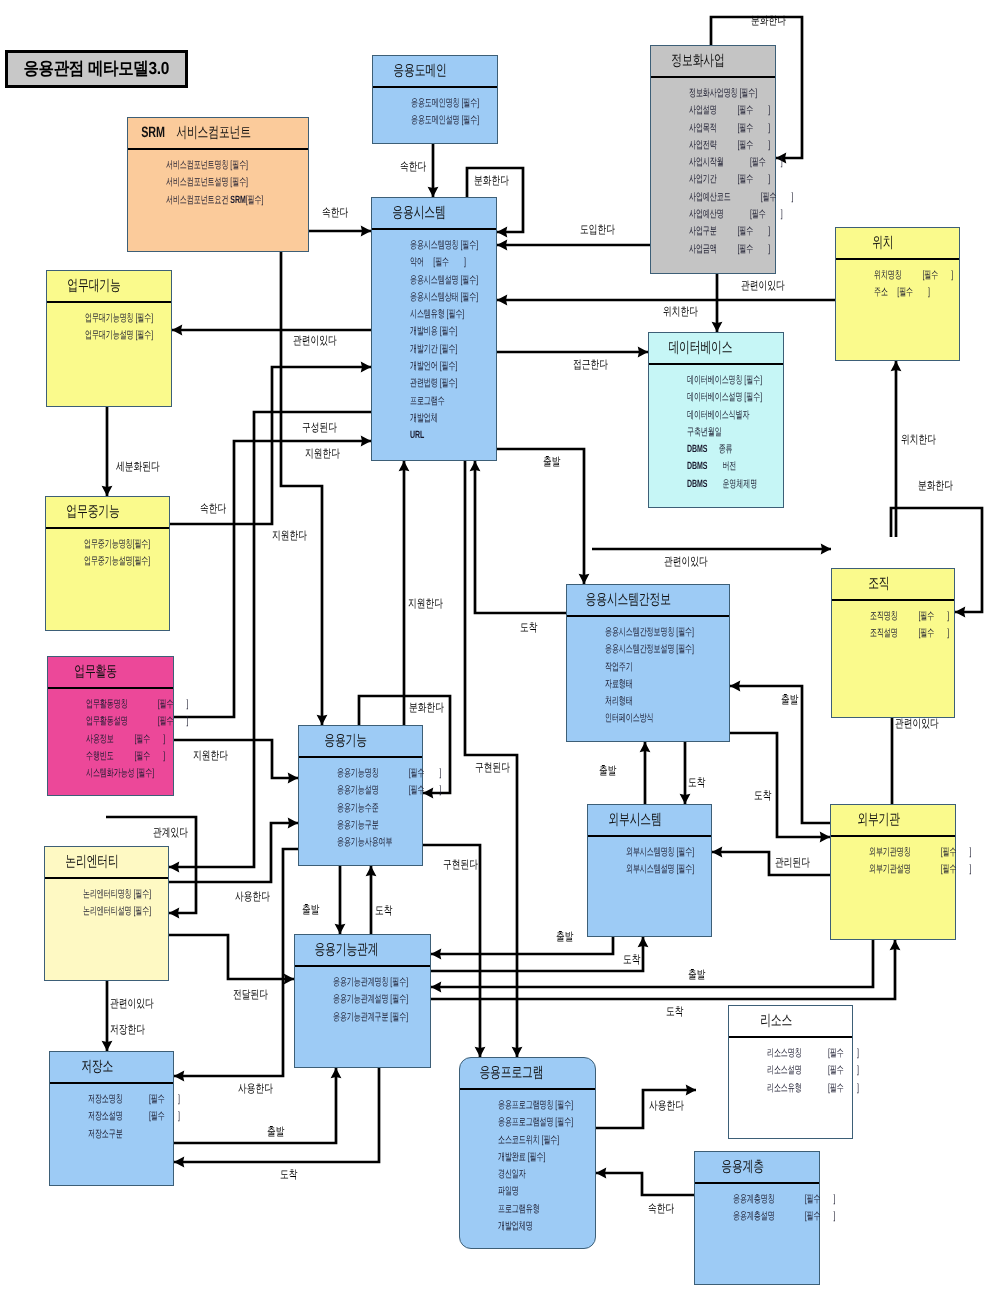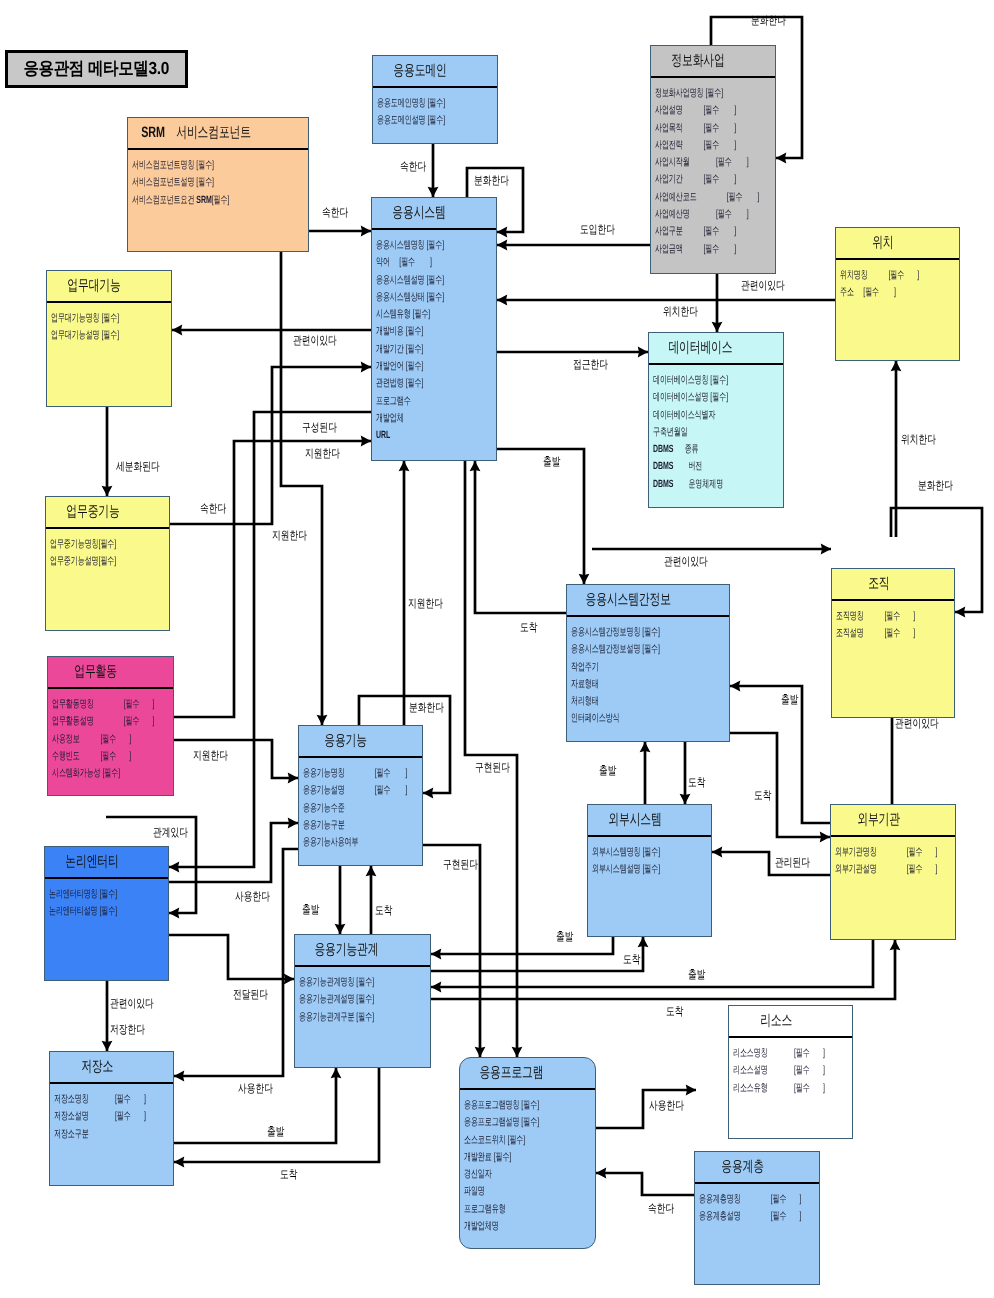--- a/index.html
+++ b/index.html
@@ -11,21 +11,21 @@
   #wires{position:absolute;left:0;top:0;width:994px;height:1298px;}
   .title-box{position:absolute;background:#c8c8c8;border:3px solid #000;
     display:flex;align-items:center;justify-content:center;box-sizing:border-box;}
   .title-box > span{font-weight:bold;font-size:17.5px;color:#000;letter-spacing:-0.4px;
     display:inline-block;transform:scaleX(0.885);white-space:pre;}
   .ent{position:absolute;border:1px solid #3d5f77;box-sizing:border-box;}
   .ent .hdr{height:32px;display:flex;align-items:center;justify-content:center;
     font-size:15px;color:#111;letter-spacing:-0.2px;border-bottom:2.5px solid #000;
     white-space:pre;padding-right:24%;box-sizing:border-box;}
   .ent .hdr > span{display:inline-block;transform:scaleX(0.72);}
-  .ent .body{padding:7px 0 0 4px;}
+  .ent .body{padding:7px 0 0 4px;margin-left:34px;}
   .ent .attr{font-size:10.5px;color:#1a1a2e;line-height:17.3px;white-space:pre;
     letter-spacing:-0.1px;transform:scaleX(0.667);transform-origin:left center;}
   .lbl{position:absolute;font-size:11.5px;color:#000;white-space:nowrap;
     letter-spacing:0;transform:scaleX(0.76);transform-origin:left top;}
 </style>
 </head>
 <body>
 
 <div id="canvas">
   <svg id="wires" viewBox="0 0 994 1298" xmlns="http://www.w3.org/2000/svg">
@@ -166,21 +166,21 @@
     <div class="ent" style="left: 47px; top: 656px; width: 127px; height: 140px; background: #ec4899;">
       <div class="hdr"><span>업무활동</span></div>
       <div class="body">
         <div class="attr">업무활동명칭                [필수       ]</div>
         <div class="attr">업무활동설명                [필수       ]</div>
         <div class="attr">사용정보           [필수       ]</div>
         <div class="attr">수행빈도           [필수       ]</div>
         <div class="attr">시스템화가능성 [필수]</div>
       </div>
     </div>
-    <div class="ent" style="left: 44px; top: 846px; width: 125px; height: 135px; background: #3b82f6;">
+    <div class="ent" style="left: 44px; top: 846px; width: 125px; height: 135px; background: #fef9c3;">
       <div class="hdr"><span>논리엔터티</span></div>
       <div class="body">
         <div class="attr">논리엔터티명칭 [필수]</div>
         <div class="attr">논리엔터티설명 [필수]</div>
       </div>
     </div>
     <div class="ent" style="left: 49px; top: 1051px; width: 125px; height: 135px; background: rgb(157, 203, 245);">
       <div class="hdr"><span>저장소</span></div>
       <div class="body">
         <div class="attr">저장소명칭              [필수       ]</div>

